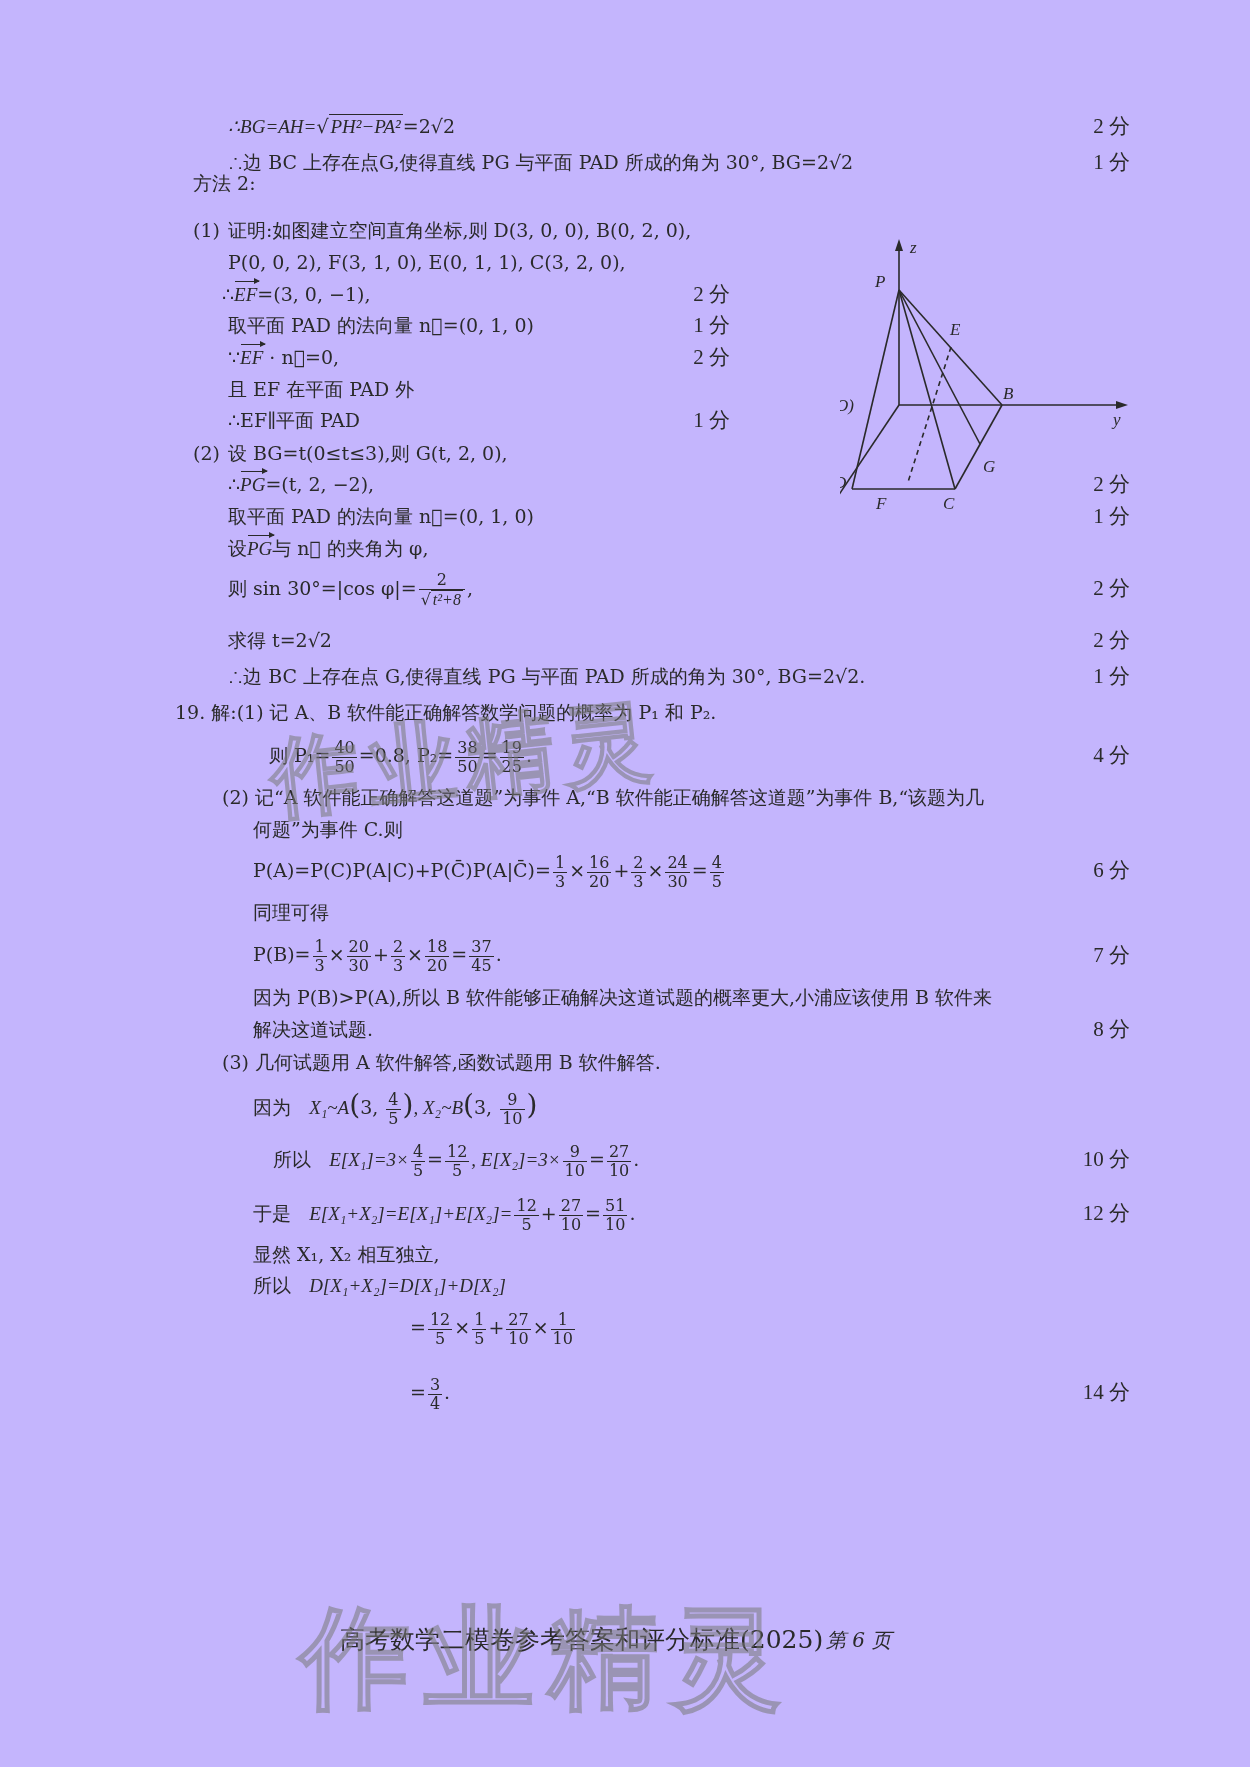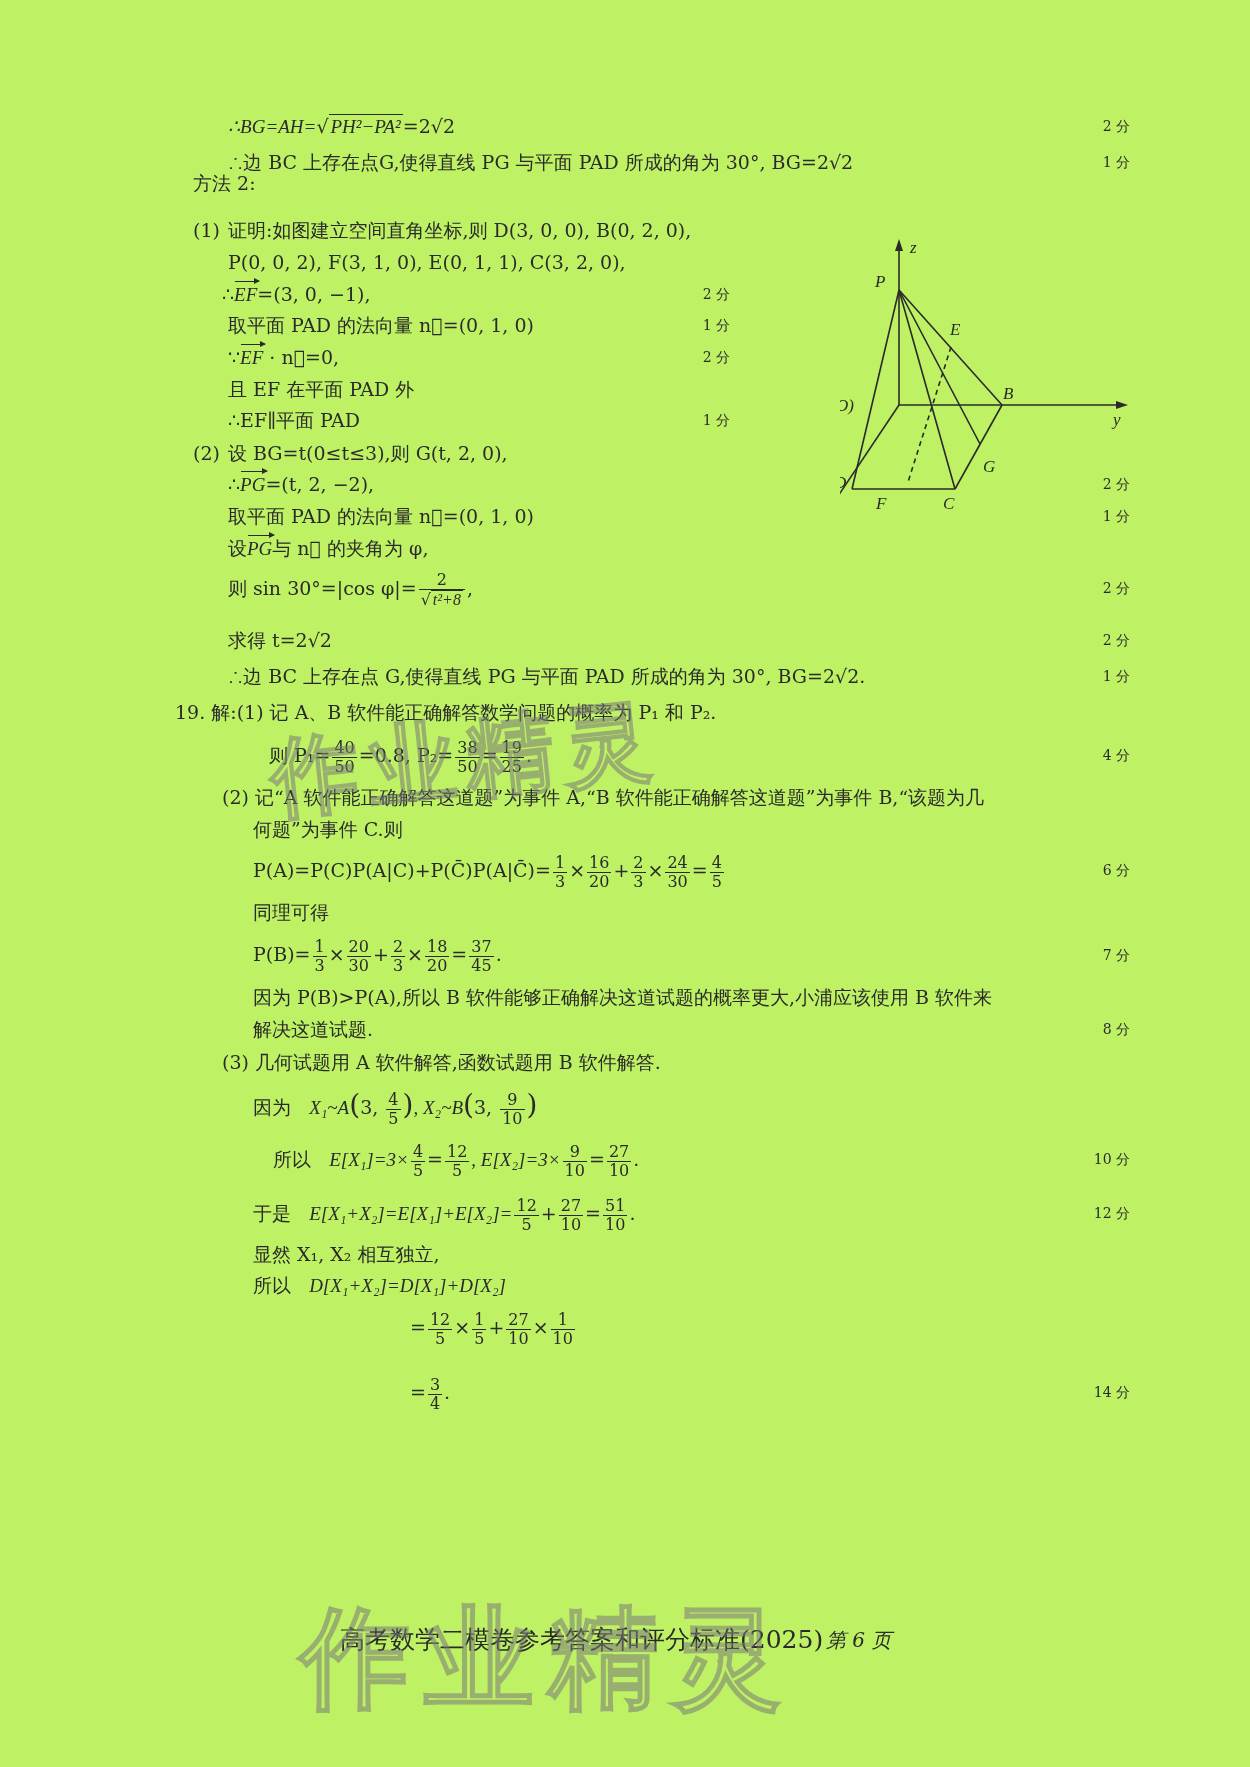--- a/index.html
+++ b/index.html
@@ -1,21 +1,21 @@
 <!DOCTYPE html>
 <html><head>
 <meta charset="utf-8">
 <style>
   html, body { margin:0; padding:0; background:#ffffff; }
   body { width:1250px; height:1767px; position:relative; overflow:hidden;
          font-family:"DejaVu Serif","Liberation Serif",serif; color:#2a2a2a; }
-  .page { position:absolute; left:0; top:0; width:1250px; height:1767px; background:#bef264; }
+  .page { position:absolute; left:0; top:0; width:1250px; height:1767px; background:#c4b5fd; }
   .line { position:absolute; font-size:19px; line-height:24px; white-space:nowrap; }
   .it { font-style:italic; font-family:"Liberation Serif","DejaVu Serif",serif; }
-  .score { position:absolute; right:120px; font-size:14px; line-height:24px; text-align:right; white-space:nowrap; }
+  .score { position:absolute; right:120px; font-size:21px; line-height:24px; text-align:right; white-space:nowrap;font-family:Liberation Serif, serif; }
   .frac { display:inline-block; vertical-align:middle; text-align:center; font-size:16px; line-height:18px; margin:0 2px; }
   .frac .num { display:block; border-bottom:1px solid #2a2a2a; padding:0 2px; }
   .frac .den { display:block; padding:0 2px; }
   .vec { position:relative; display:inline-block; }
   .vec::before { content:""; position:absolute; left:1px; right:-2px; top:-2px; border-top:1.4px solid #2a2a2a; }
   .vec::after { content:""; position:absolute; right:-3px; top:-5px; border-left:6px solid #2a2a2a; border-top:3px solid transparent; border-bottom:3px solid transparent; }
   .sqrt { display:inline-block; border-top:1px solid #2a2a2a; padding:0 2px; }
   .diagram { position:absolute; left:840px; top:235px; width:290px; height:285px; }
   .watermark { position:absolute; font-family:"DejaVu Sans",sans-serif; color:transparent;
                -webkit-text-stroke:1.5px rgba(120,120,120,0.55); font-weight:bold; white-space:nowrap; }

